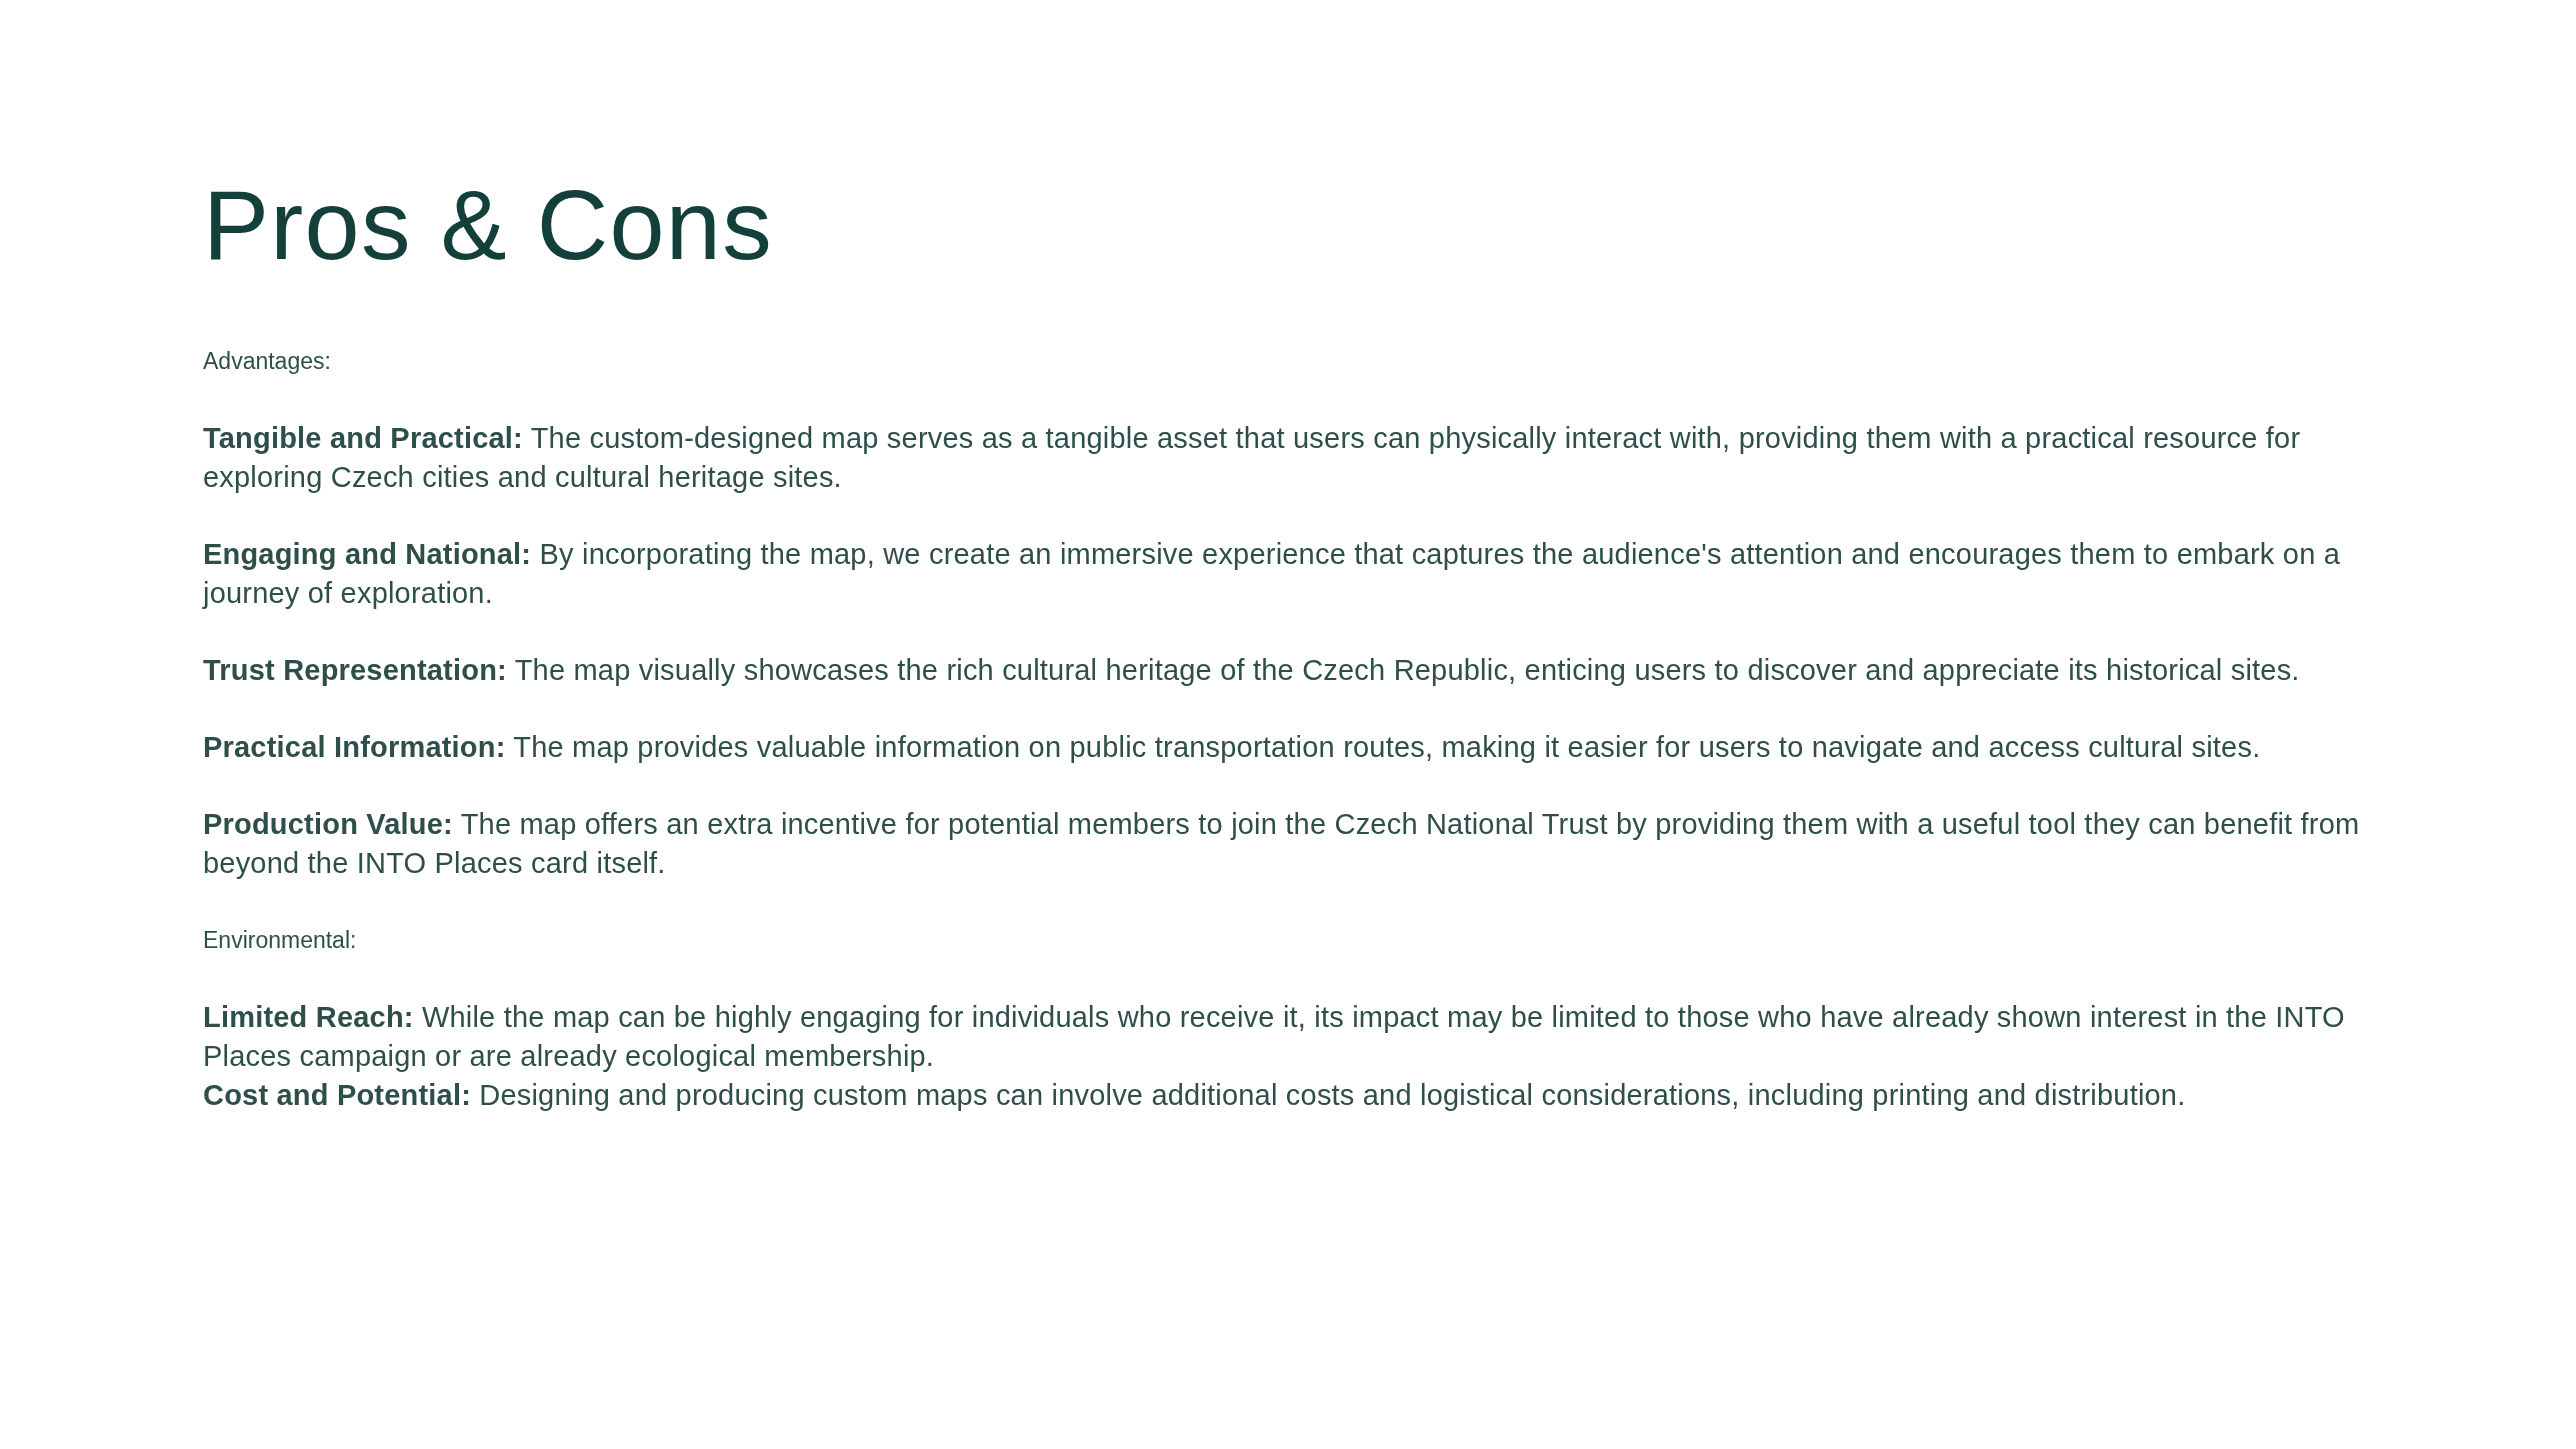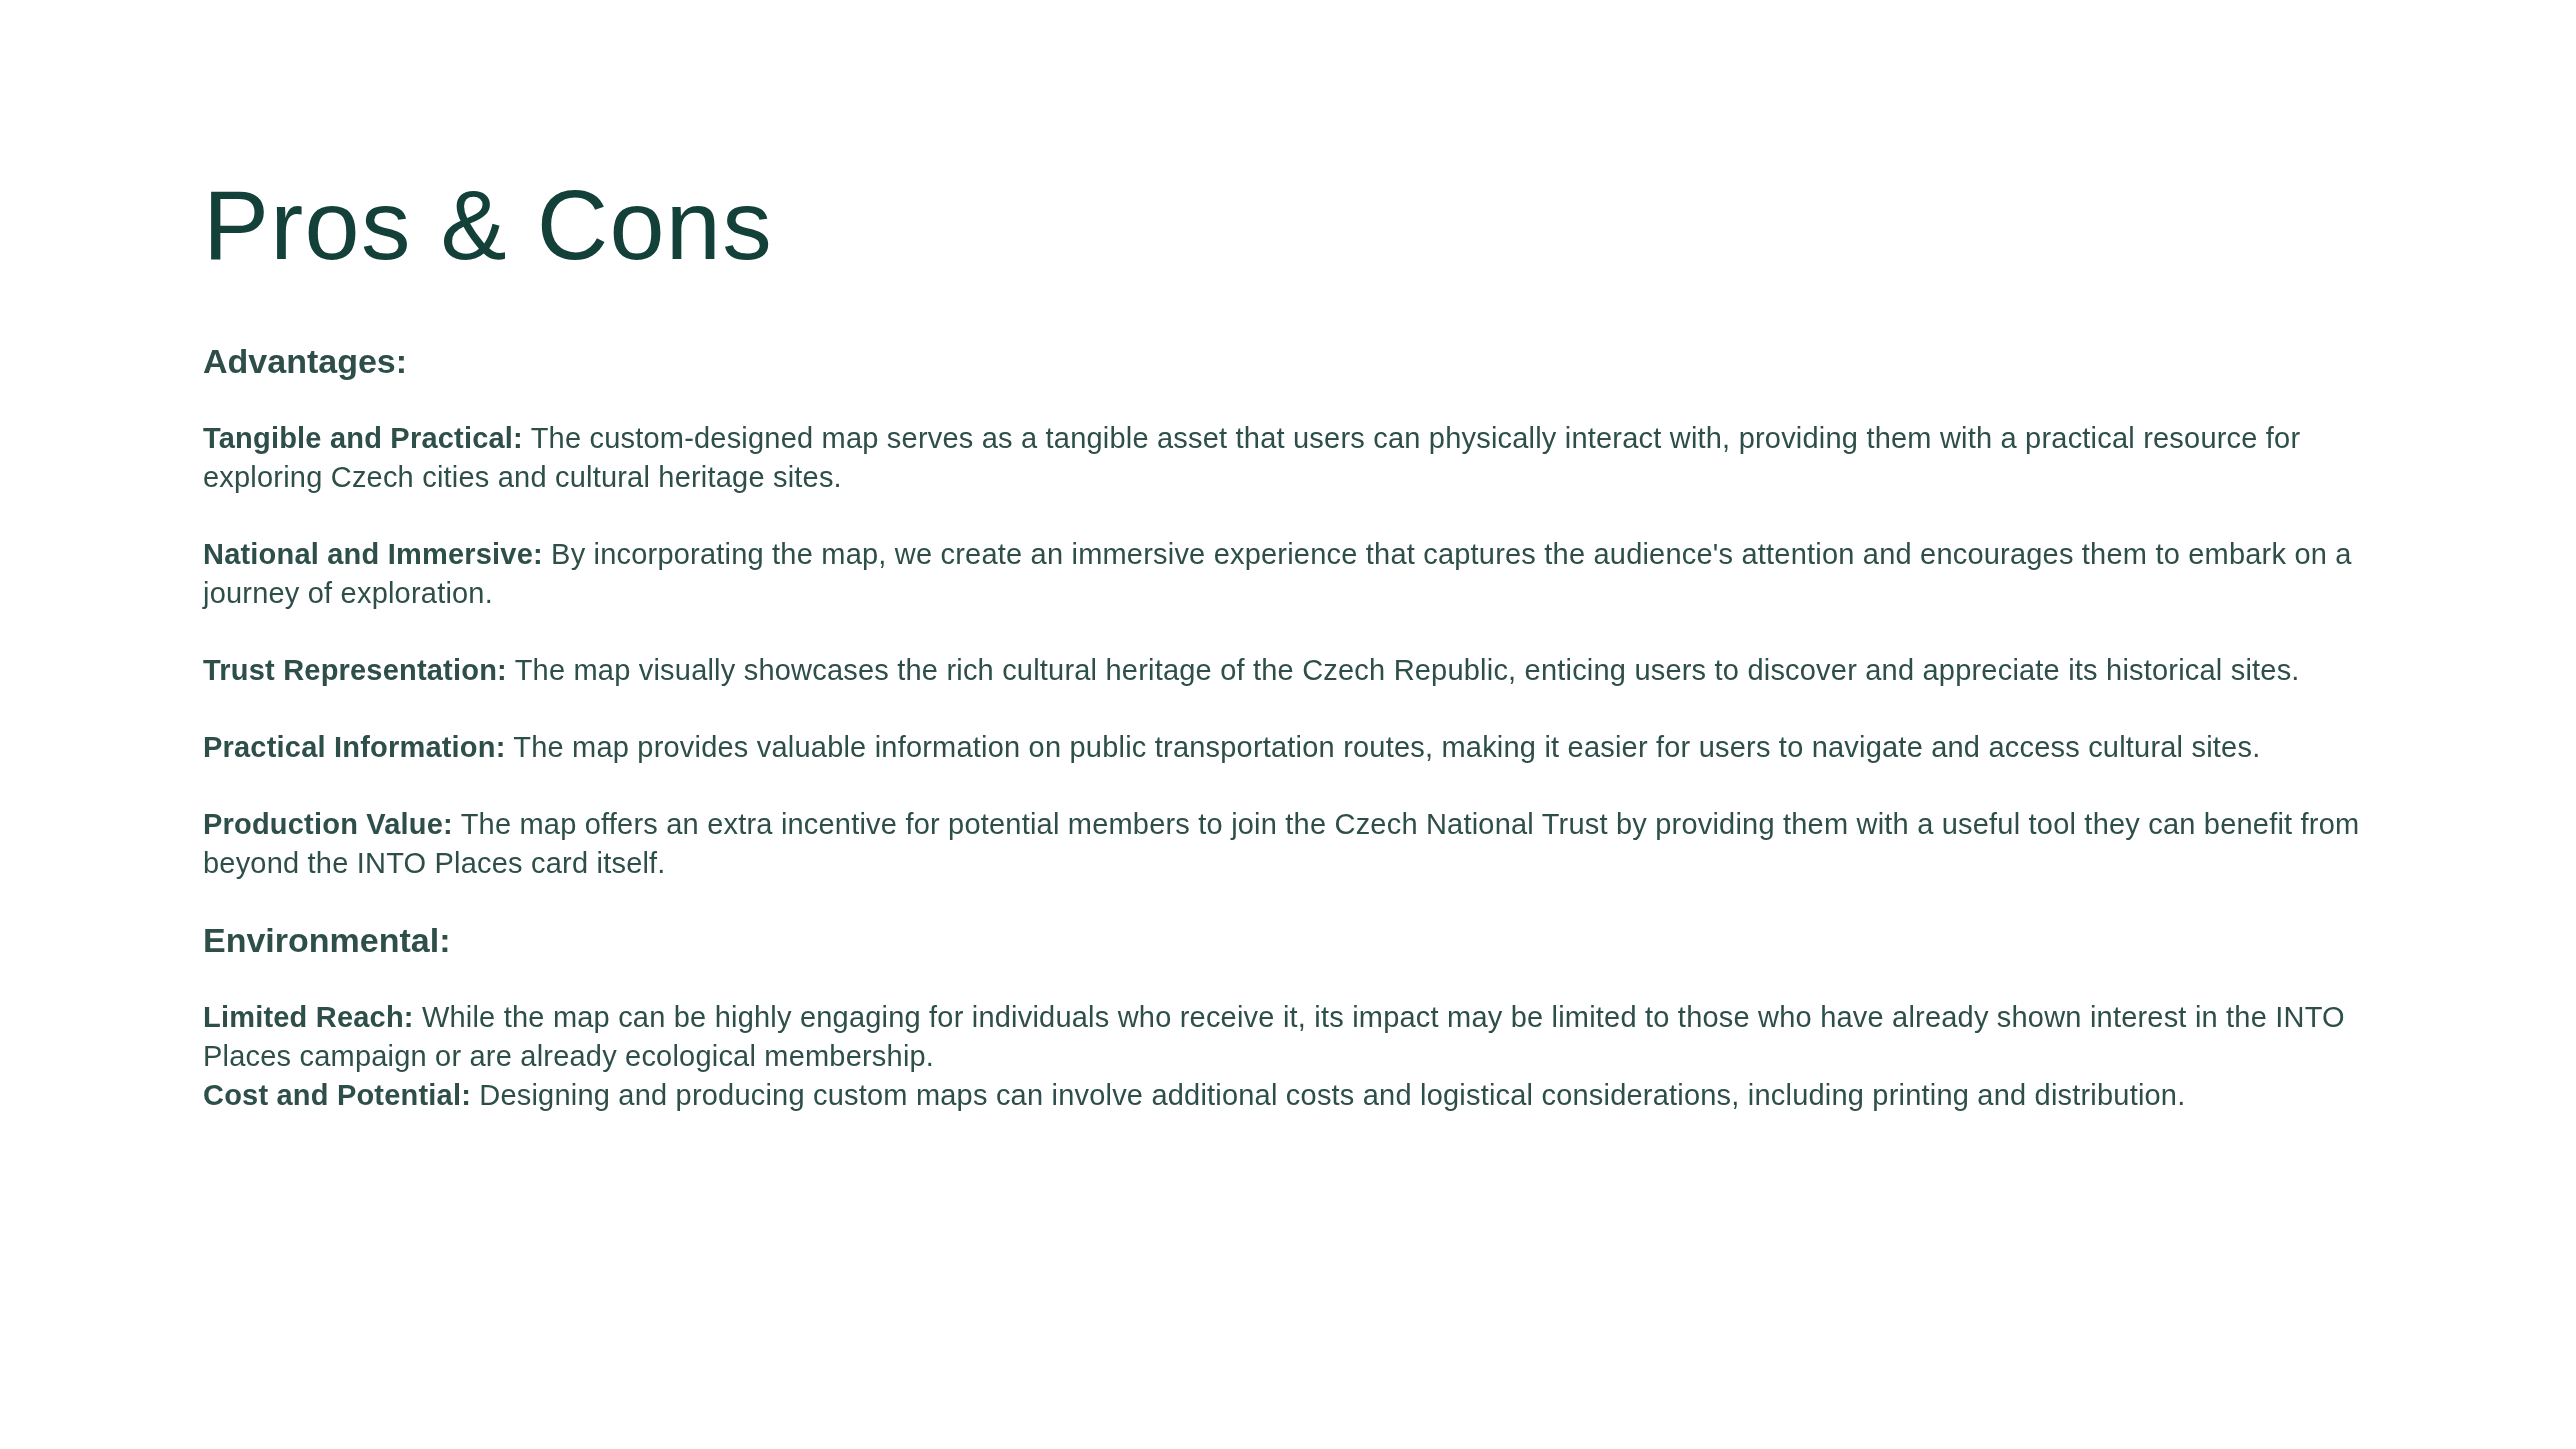--- a/index.html
+++ b/index.html
@@ -34,22 +34,22 @@
   .title {
     margin: 0 0 62px 0;
     font-size: 99px;
     font-weight: 400;
     letter-spacing: 1.3px;
     color: var(--title-color);
     line-height: 1.1;
   }
   .section-heading {
     margin: 0 0 38px 0;
-    font-size: 34px;
-    font-weight: 700;
+    font-size: 23px;
+    font-weight: 400;
     color: var(--body-color);
     line-height: 39px;
   }
   .para {
     margin: 2px 0 38px 0;
     font-size: 29px;
     font-weight: 400;
     color: var(--body-color);
     line-height: 39px;
     letter-spacing: 0.2px;
@@ -71,21 +71,21 @@
 
     <div>
       <p class="section-heading">Advantages:</p>
 
       <p class="para">
         <span class="lead">Tangible and Practical:</span>
         <span>The custom-designed map serves as a tangible asset that users can physically interact with, providing them with a practical resource for exploring Czech cities and cultural heritage sites.</span>
       </p>
 
       <p class="para">
-        <span class="lead">National and Immersive:</span>
+        <span class="lead">Engaging and National:</span>
         <span>By incorporating the map, we create an immersive experience that captures the audience's attention and encourages them to embark on a journey of exploration.</span>
       </p>
 
       <p class="para">
         <span class="lead">Trust Representation:</span>
         <span>The map visually showcases the rich cultural heritage of the Czech Republic, enticing users to discover and appreciate its historical sites.</span>
       </p>
 
       <p class="para">
         <span class="lead">Practical Information:</span>

